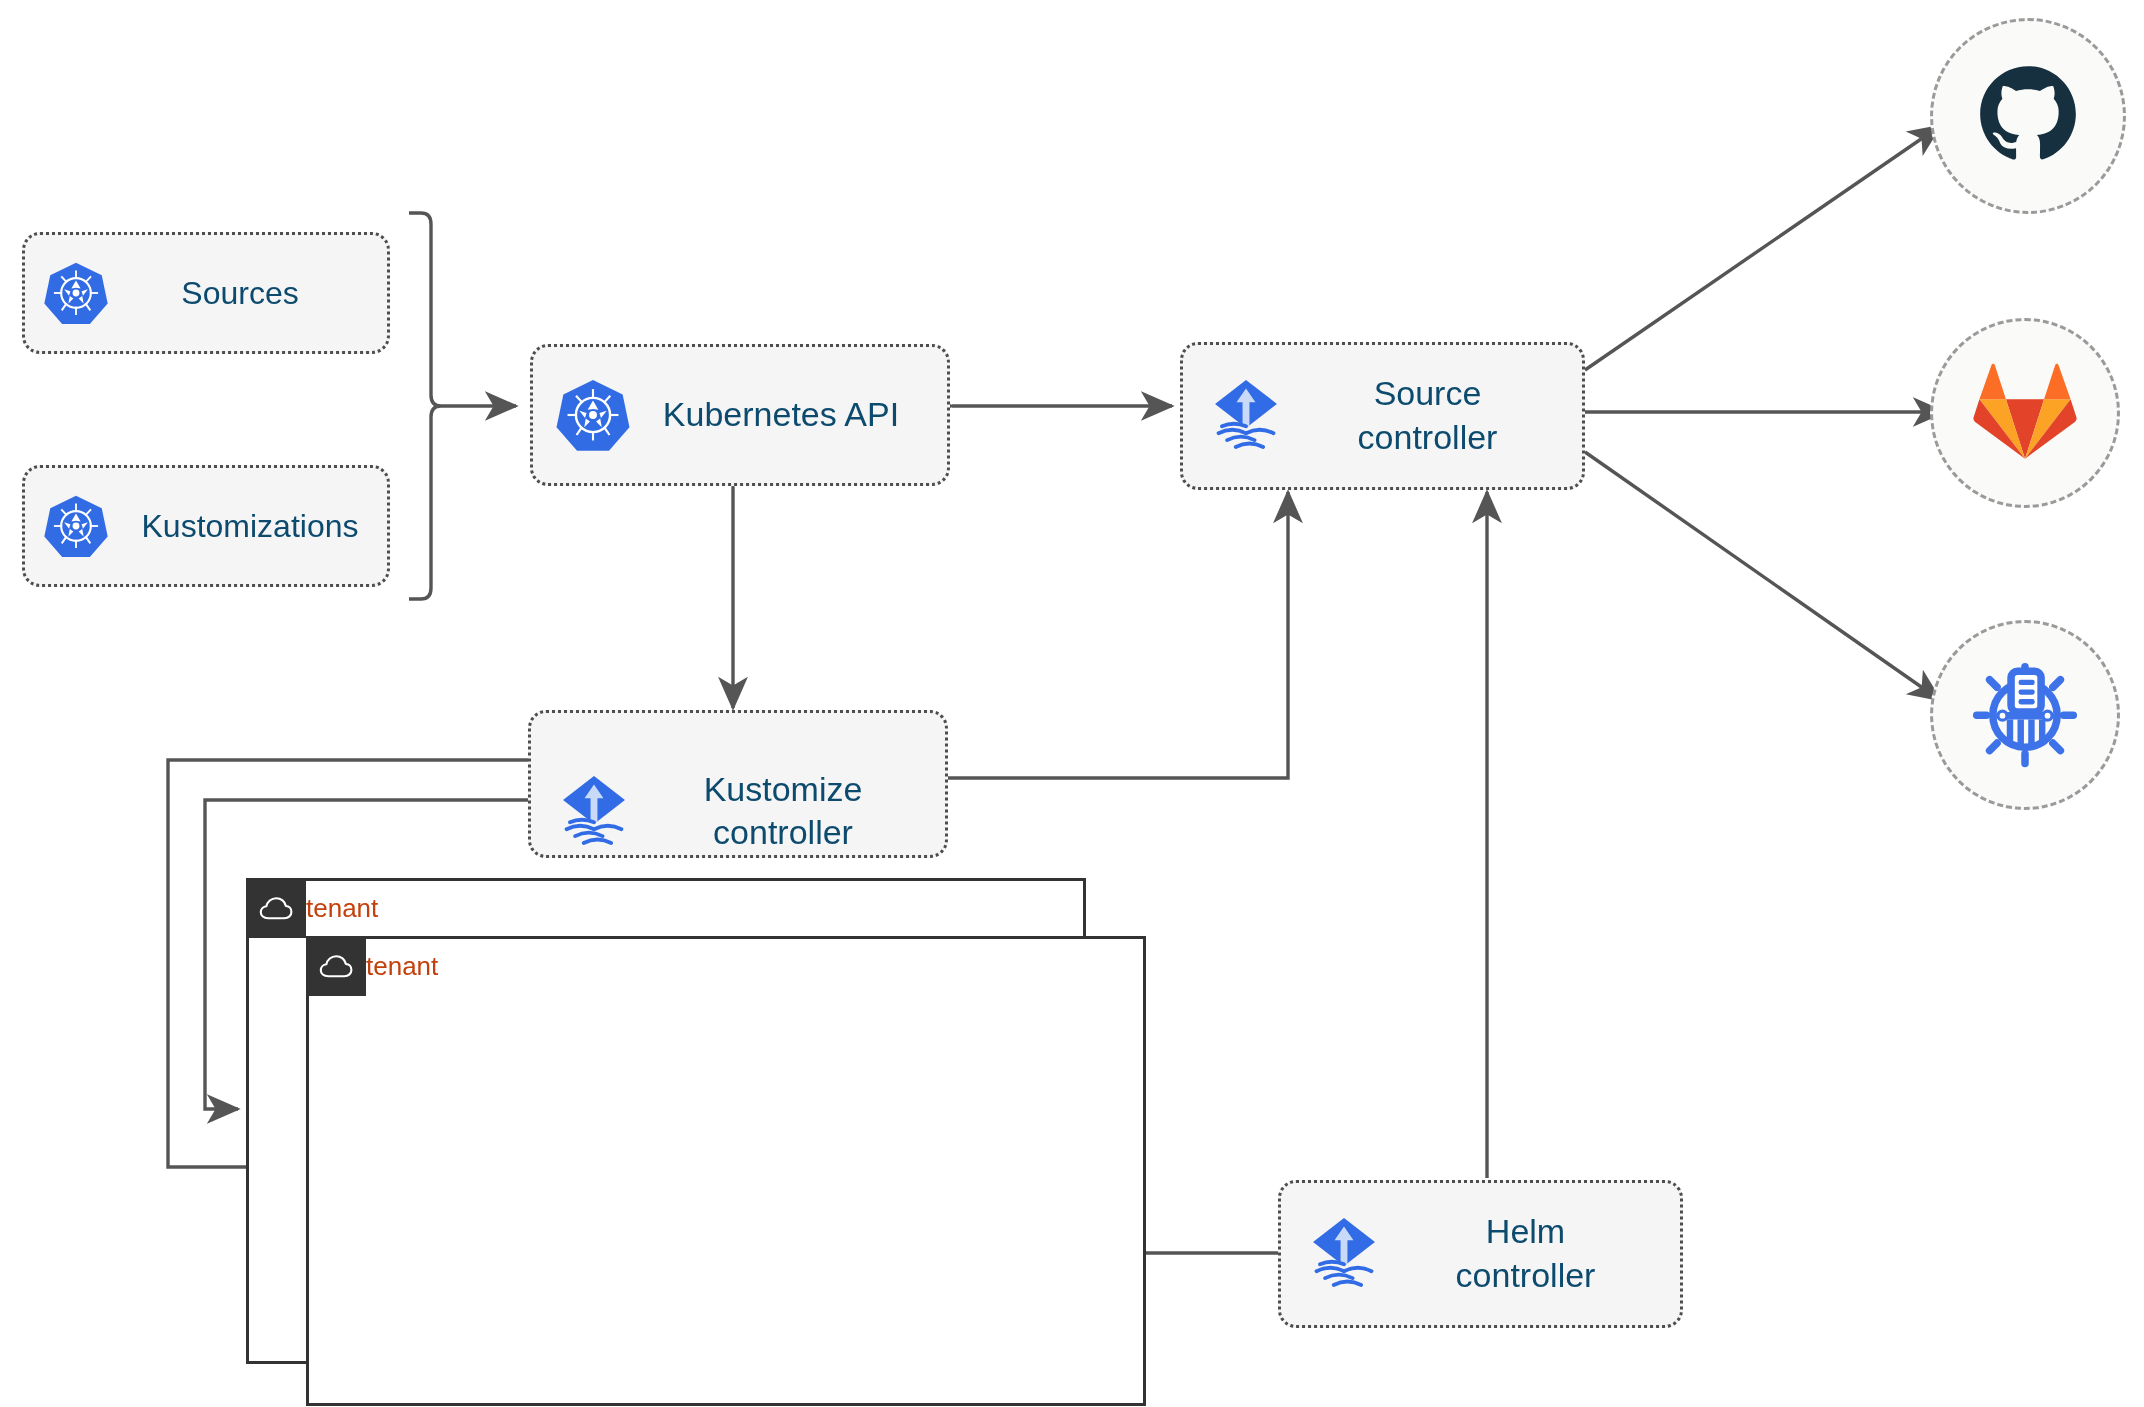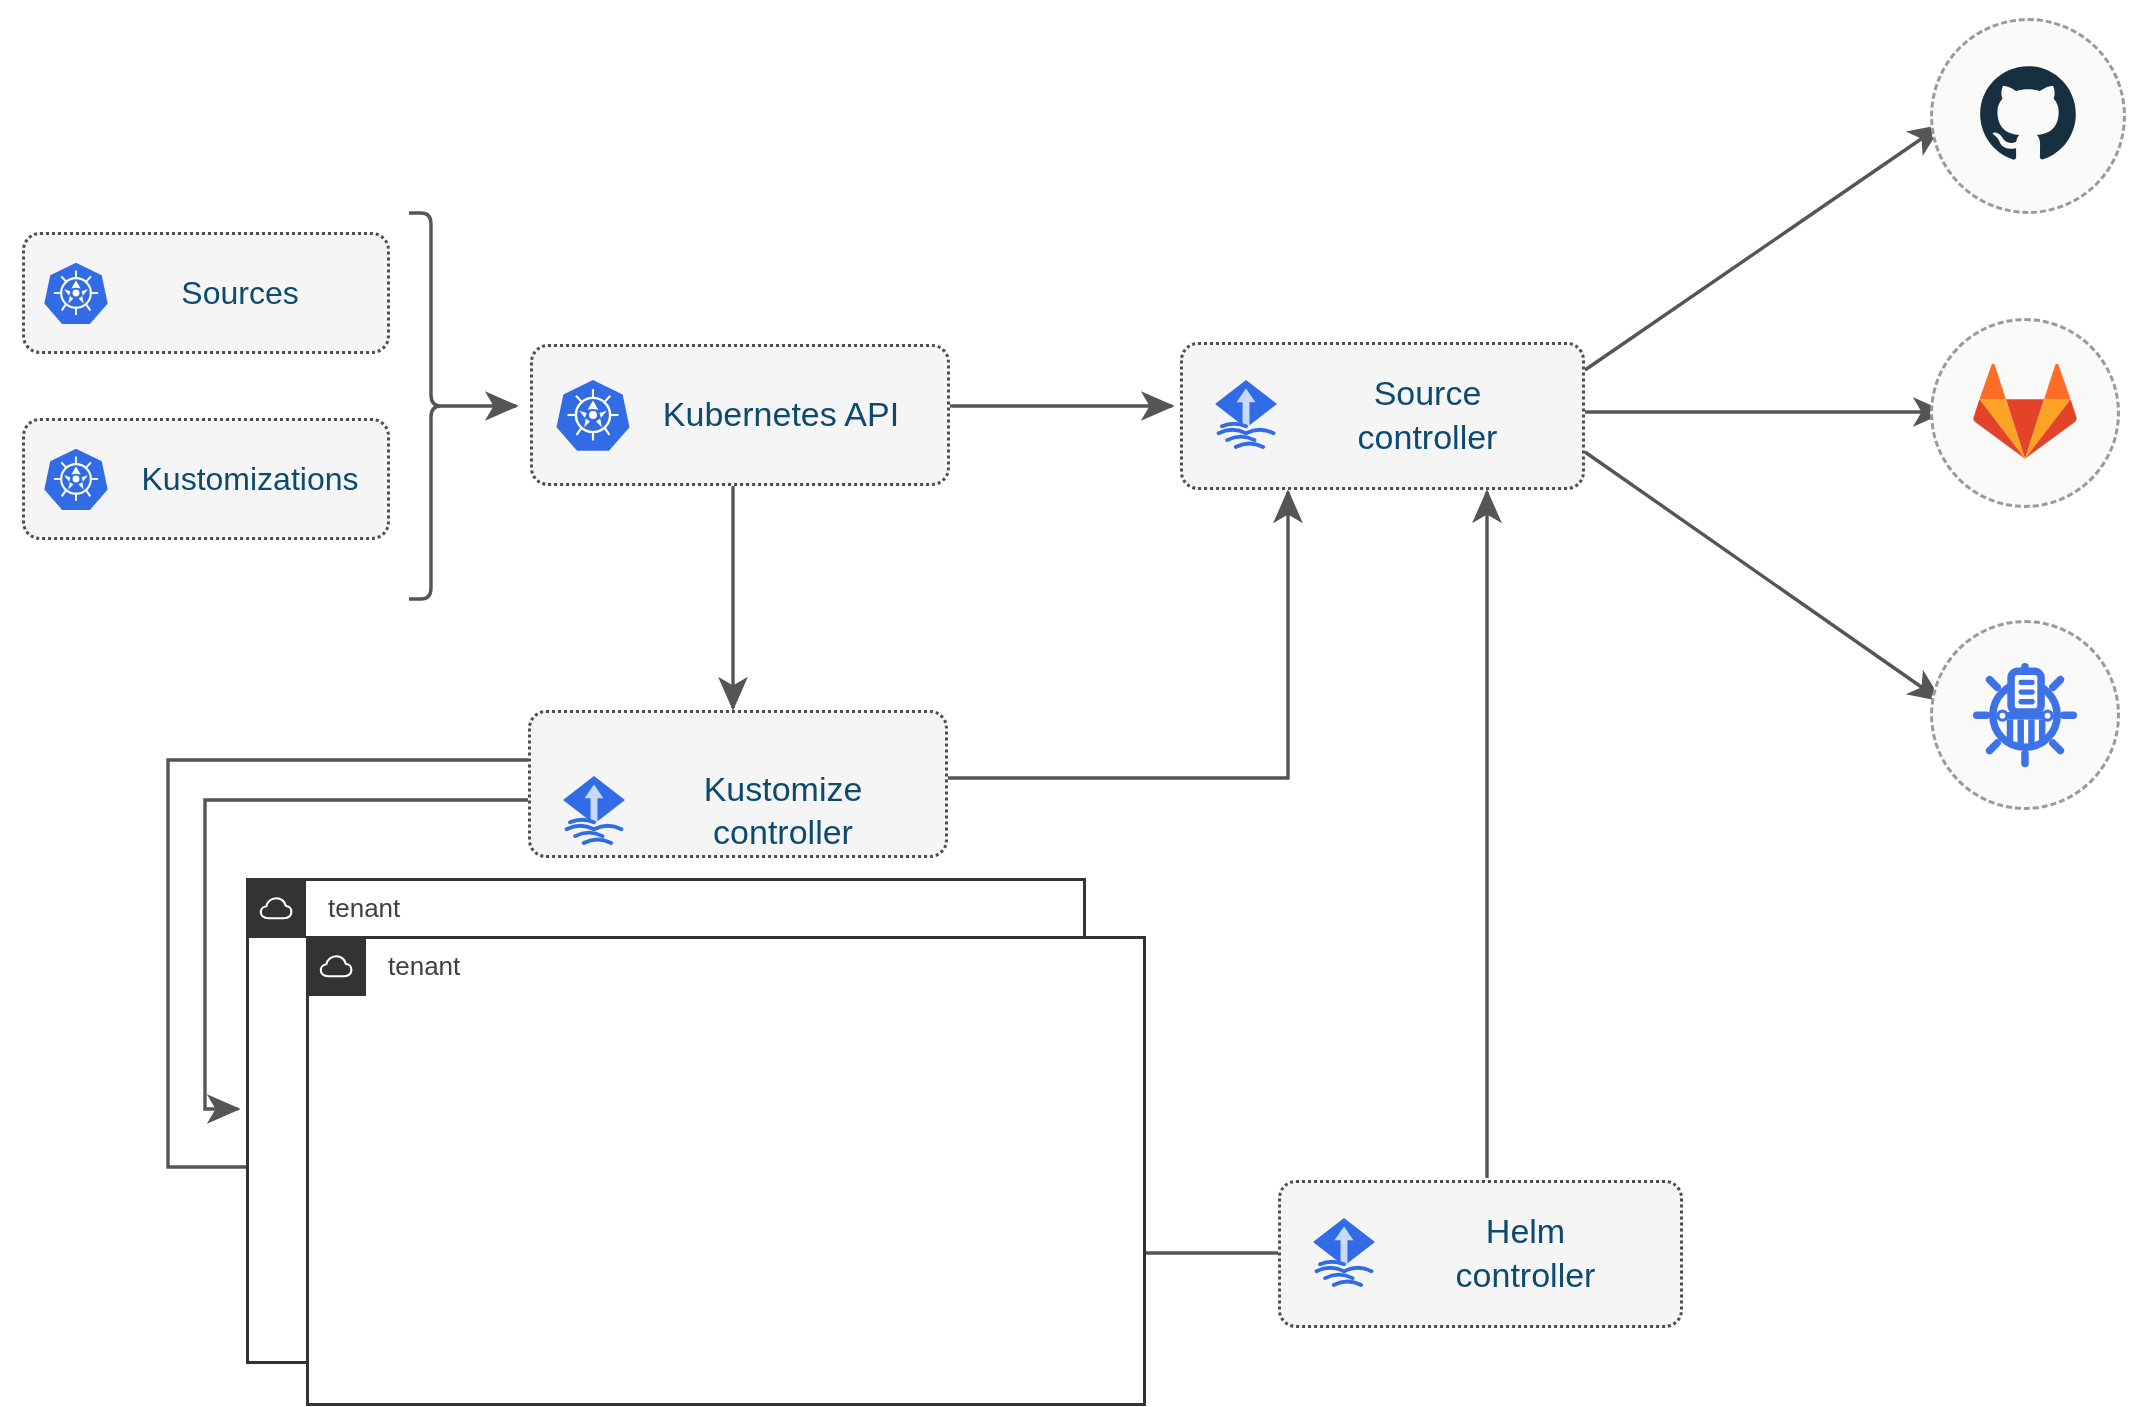--- a/index.html
+++ b/index.html
@@ -55,23 +55,22 @@
     background:transparent;
     z-index:4;
   }
   .tenant-badge{
     width:60px;height:60px;
     background:#333333;
     display:flex;align-items:center;justify-content:center;
     flex:0 0 auto;
   }
   .tenant-name{
-    color:#404040;
+    color:#c2410c;
     font-size:26px;
-    padding-left:22px;
     white-space:nowrap;
   }
   .t-inner{z-index:5;}
   .t-inner .tenant-tab{z-index:6;}
 </style>
 </head>
 <body>
 
 <div id="stage">
 
@@ -156,21 +155,21 @@
           <path d="M68 44.5 L60.5 54 L58.5 47.5 Z"></path>
           <path d="M61.5 66 L54 58.5 L59.5 54.5 Z"></path>
           <path d="M38.5 66 L46 58.5 L40.5 54.5 Z"></path>
           <path d="M32 44.5 L39.5 54 L41.5 47.5 Z"></path>
         </g>
       </svg>
     </span>
     <span class="lbl" style="font-size:32px;">Sources</span>
   </div>
 
-  <div class="node" style="left:22px; top:418px; width:368px; height:122px; padding:0 10px 0 18px;gap:20px;">
+  <div class="node" style="left:22px; top:465px; width:368px; height:122px; padding:0 10px 0 18px;gap:20px;">
     <span class="ico">
       <svg width="66" height="66" viewBox="0 0 100 100" aria-hidden="true">
         <path d="M50 4 L89 23 L98 66 L71 97 L29 97 L2 66 L11 23 Z" fill="#326CE5"></path>
         <g fill="#ffffff">
           <circle cx="50" cy="50" r="5.2"></circle>
           <path d="M48.6 16 h2.8 v12.5 h-2.8 Z"></path>
             <path d="M26.6 25.6 l2.1-1.9 8.6 9.4 -2.1 1.9 Z"></path>
           <path d="M63.1 33.1 l8.6-9.4 2.1 1.9 -8.6 9.4 Z"></path>
             <path d="M16.5 48.6 h12.5 v2.8 h-12.5 Z"></path>
           <path d="M71 48.6 h12.5 v2.8 h-12.5 Z"></path>

